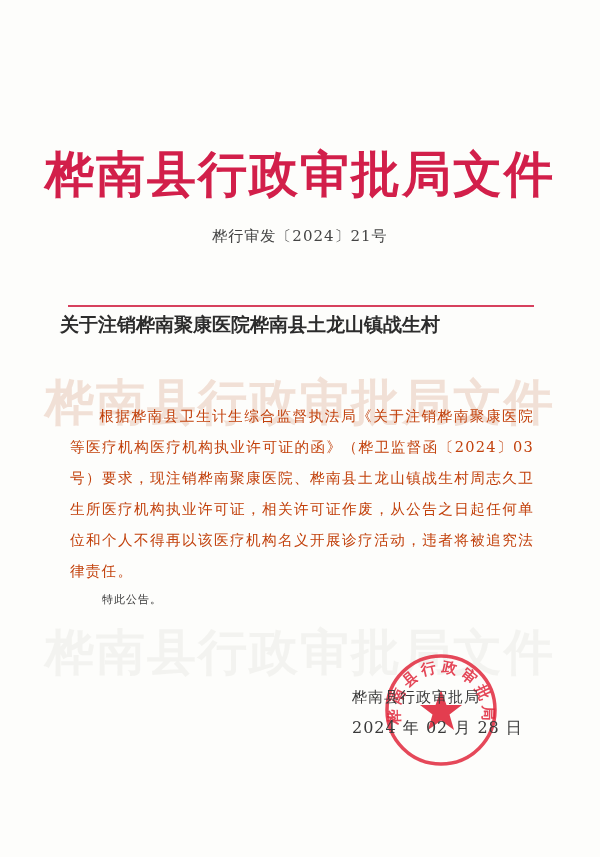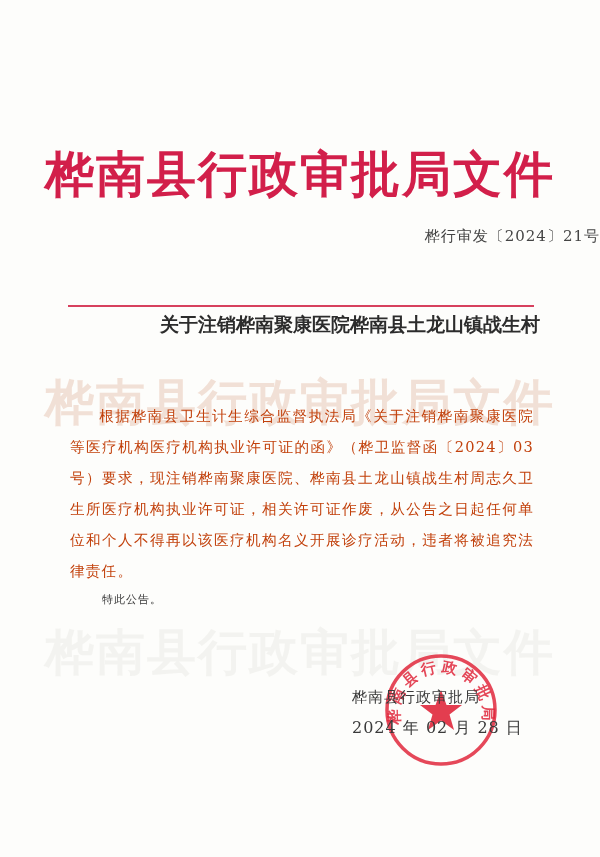--- a/index.html
+++ b/index.html
@@ -6,28 +6,28 @@
   body {
     width:600px; height:857px; background:#fdfdfb; position:relative; overflow:hidden;
     font-family: "DejaVu Serif", "Liberation Serif", serif; color:#333;
   }
   .header-title {
     position:absolute; left:0; width:600px; top:142px; text-align:center;
     font-family: "DejaVu Sans", sans-serif; font-weight:bold;
     font-size:49px; letter-spacing:2px; color:#d21f4a;
   }
   .doc-number {
-    position:absolute; left:0; width:600px; top:227px; text-align:right;
+    position:absolute; left:0; width:600px; top:227px; text-align:center;
     font-size:15px; color:#444; letter-spacing:1px;
   }
   .red-rule {
     position:absolute; left:68px; width:466px; top:305px; height:2px; background:#d7415e;
   }
   .notice-title {
-    position:absolute; left:60px; width:480px; top:312px; text-align:right;
+    position:absolute; left:60px; width:480px; top:312px; text-align:left;
     font-family:"DejaVu Sans", sans-serif; font-weight:bold; font-size:19px; line-height:25px; color:#2c2c2c;
   }
   .ghost {
     position:absolute; left:0; width:600px; top:370px; text-align:center;
     font-family:"DejaVu Sans", sans-serif; font-weight:bold; font-size:49px; letter-spacing:2px;
     color:#e9c9b8; opacity:0.55;
   }
   .ghost2 {
     position:absolute; left:0; width:600px; top:620px; text-align:center;
     font-family:"DejaVu Sans", sans-serif; font-weight:bold; font-size:49px; letter-spacing:2px;

